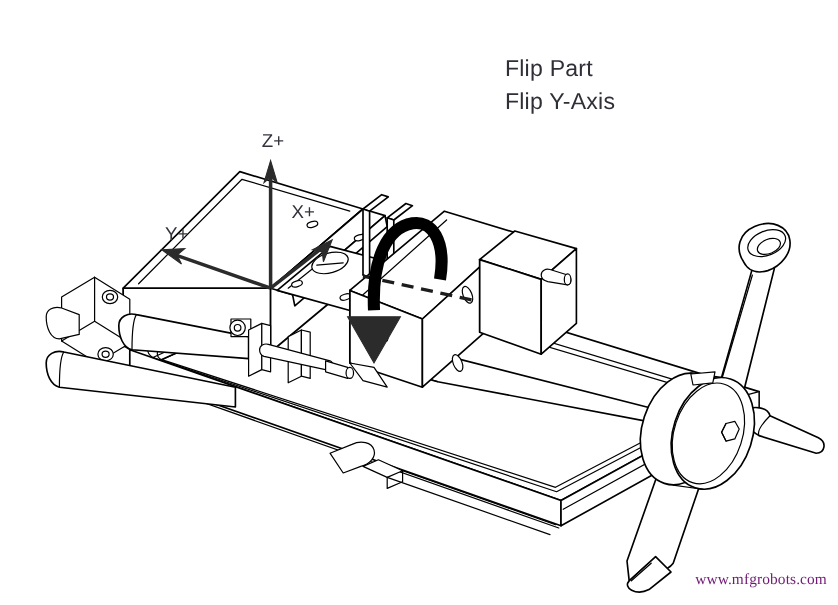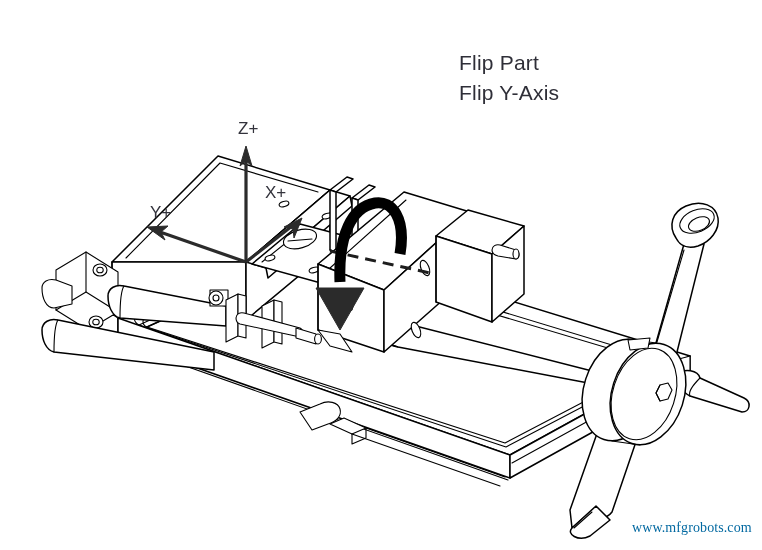--- a/index.html
+++ b/index.html
@@ -40,21 +40,21 @@
     white-space: nowrap;
     user-select: none;
   }
   .title-line { display: block; }
   .watermark {
     position: absolute;
     left: 632px;
     top: 520px;
     font-family: "Liberation Serif", serif;
     font-size: 14px;
-    color: #0369a1;
+    color: #701a75;
     letter-spacing: 0.1px;
     white-space: nowrap;
     user-select: none;
     text-align: right;
   }
   .axis-label {
     position: absolute;
     font-family: "Liberation Sans", sans-serif;
     font-size: 17px;
     color: #33333c;

